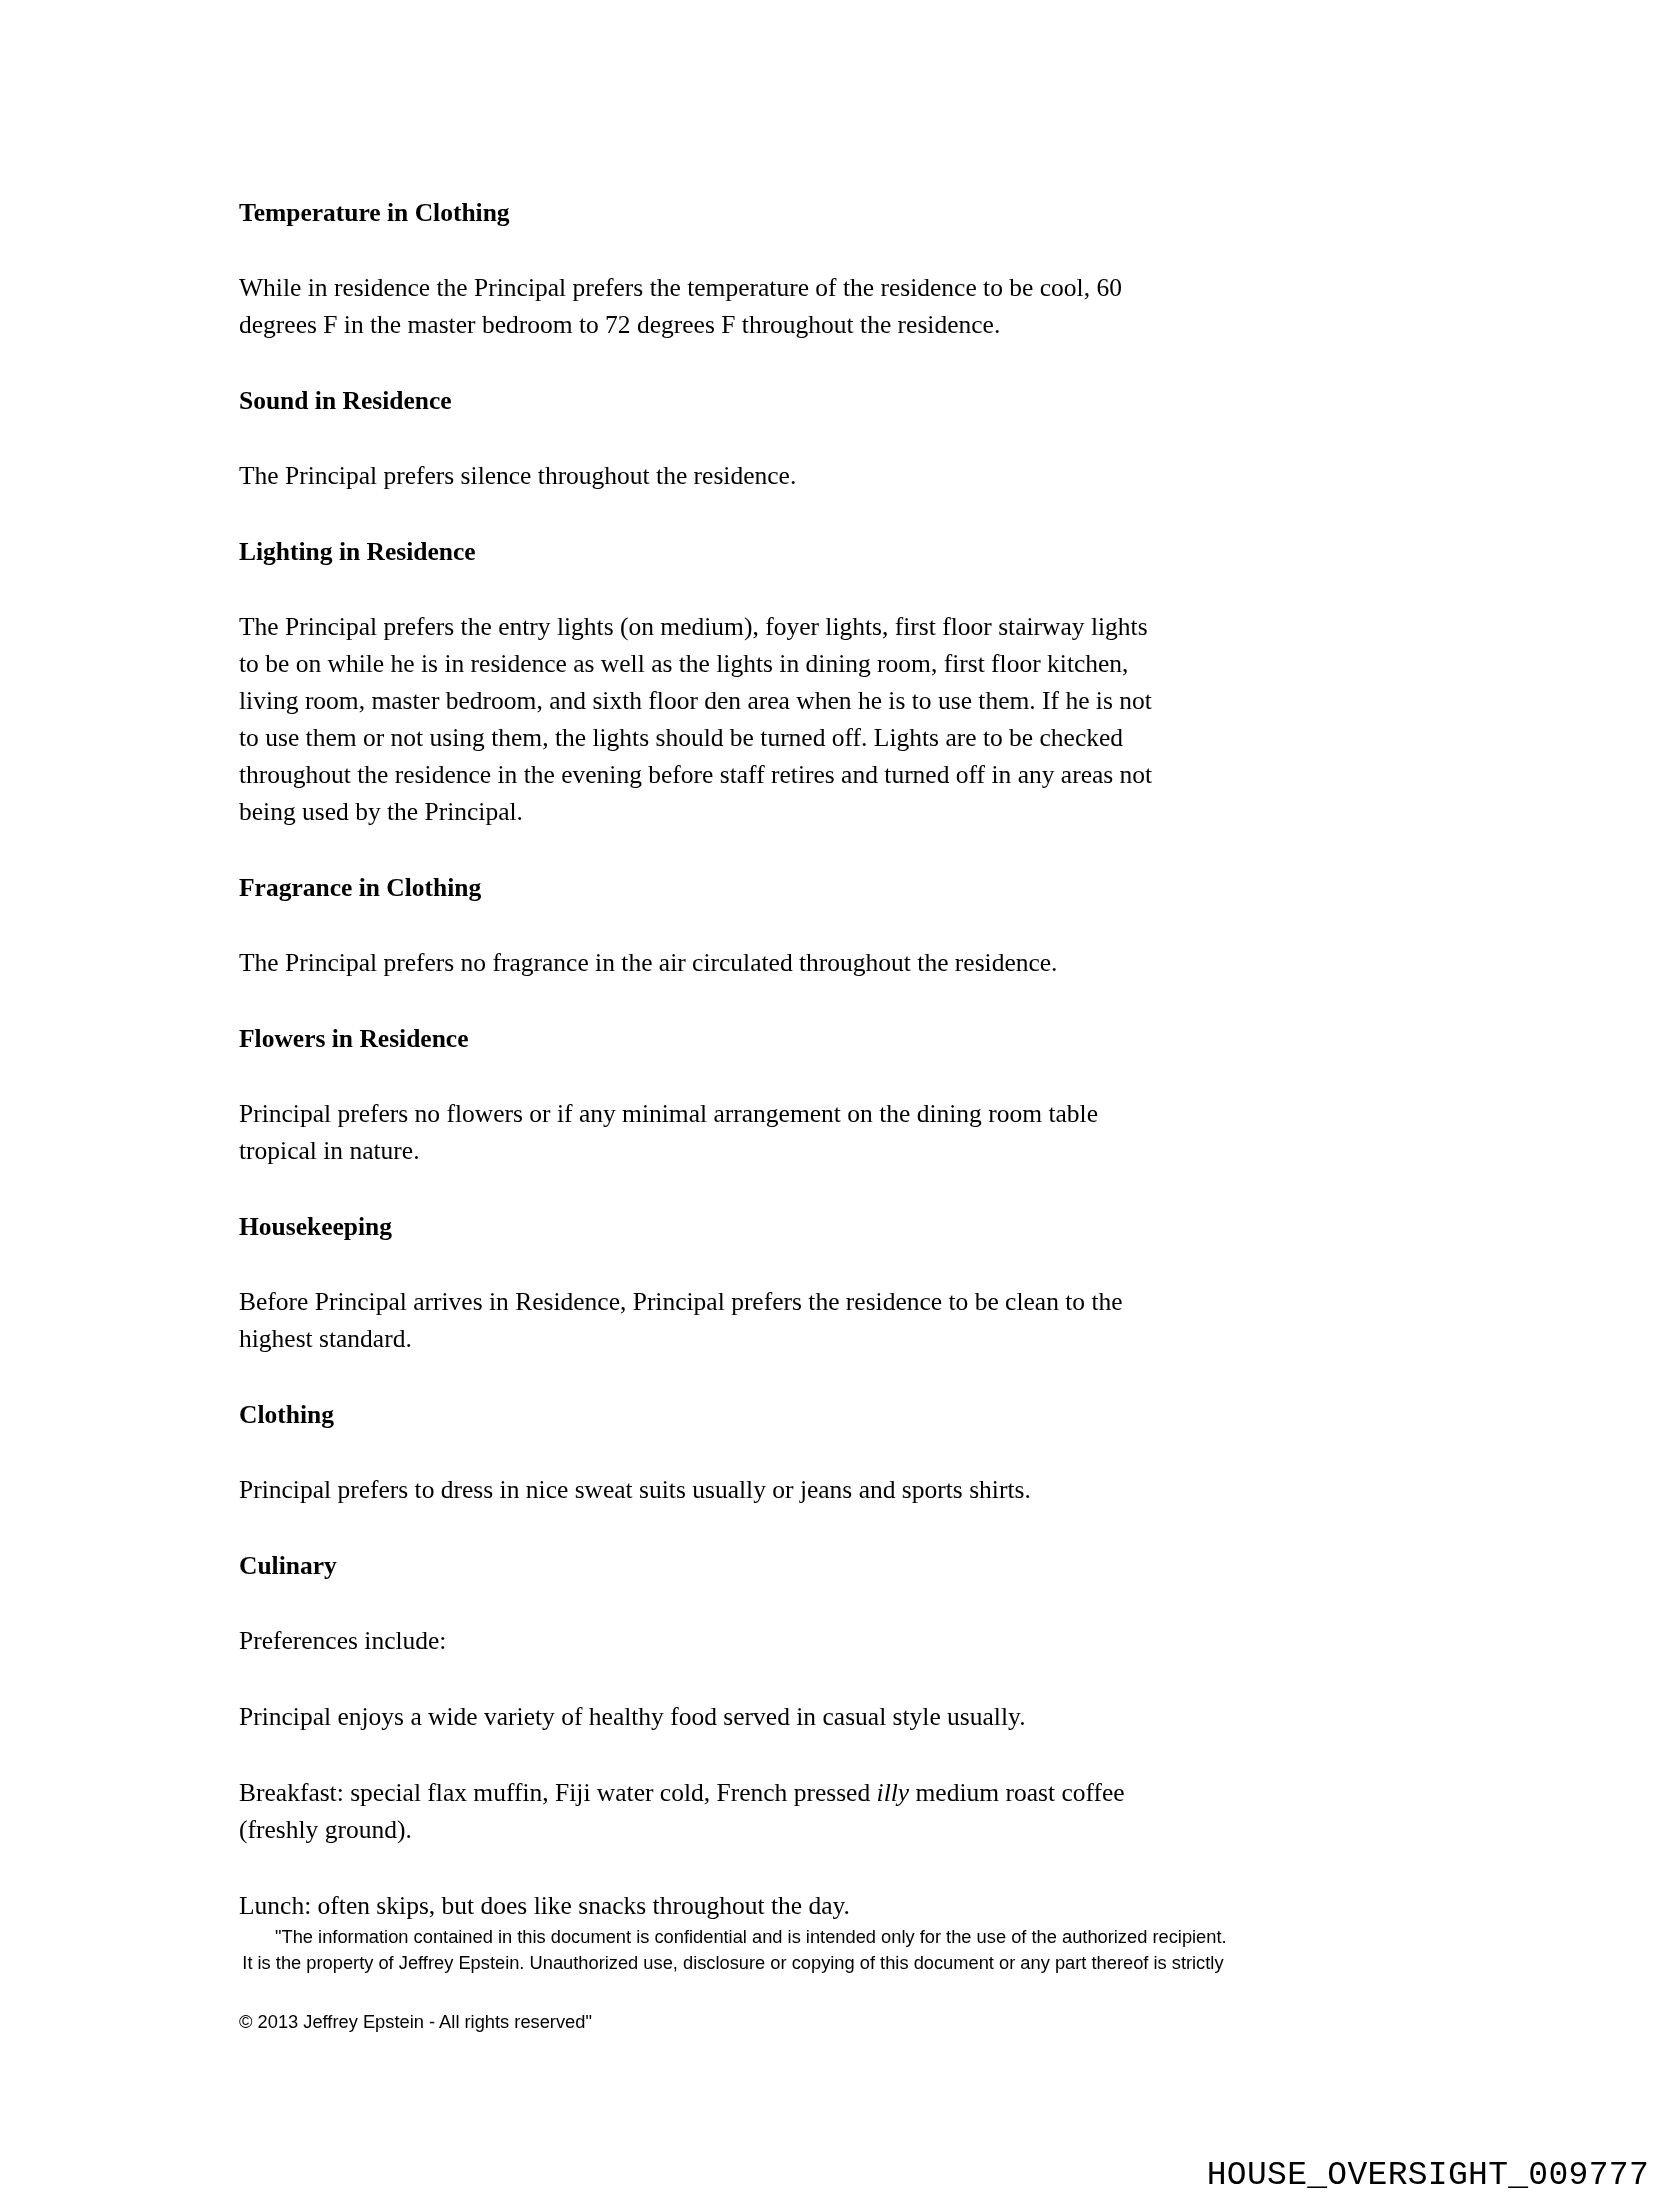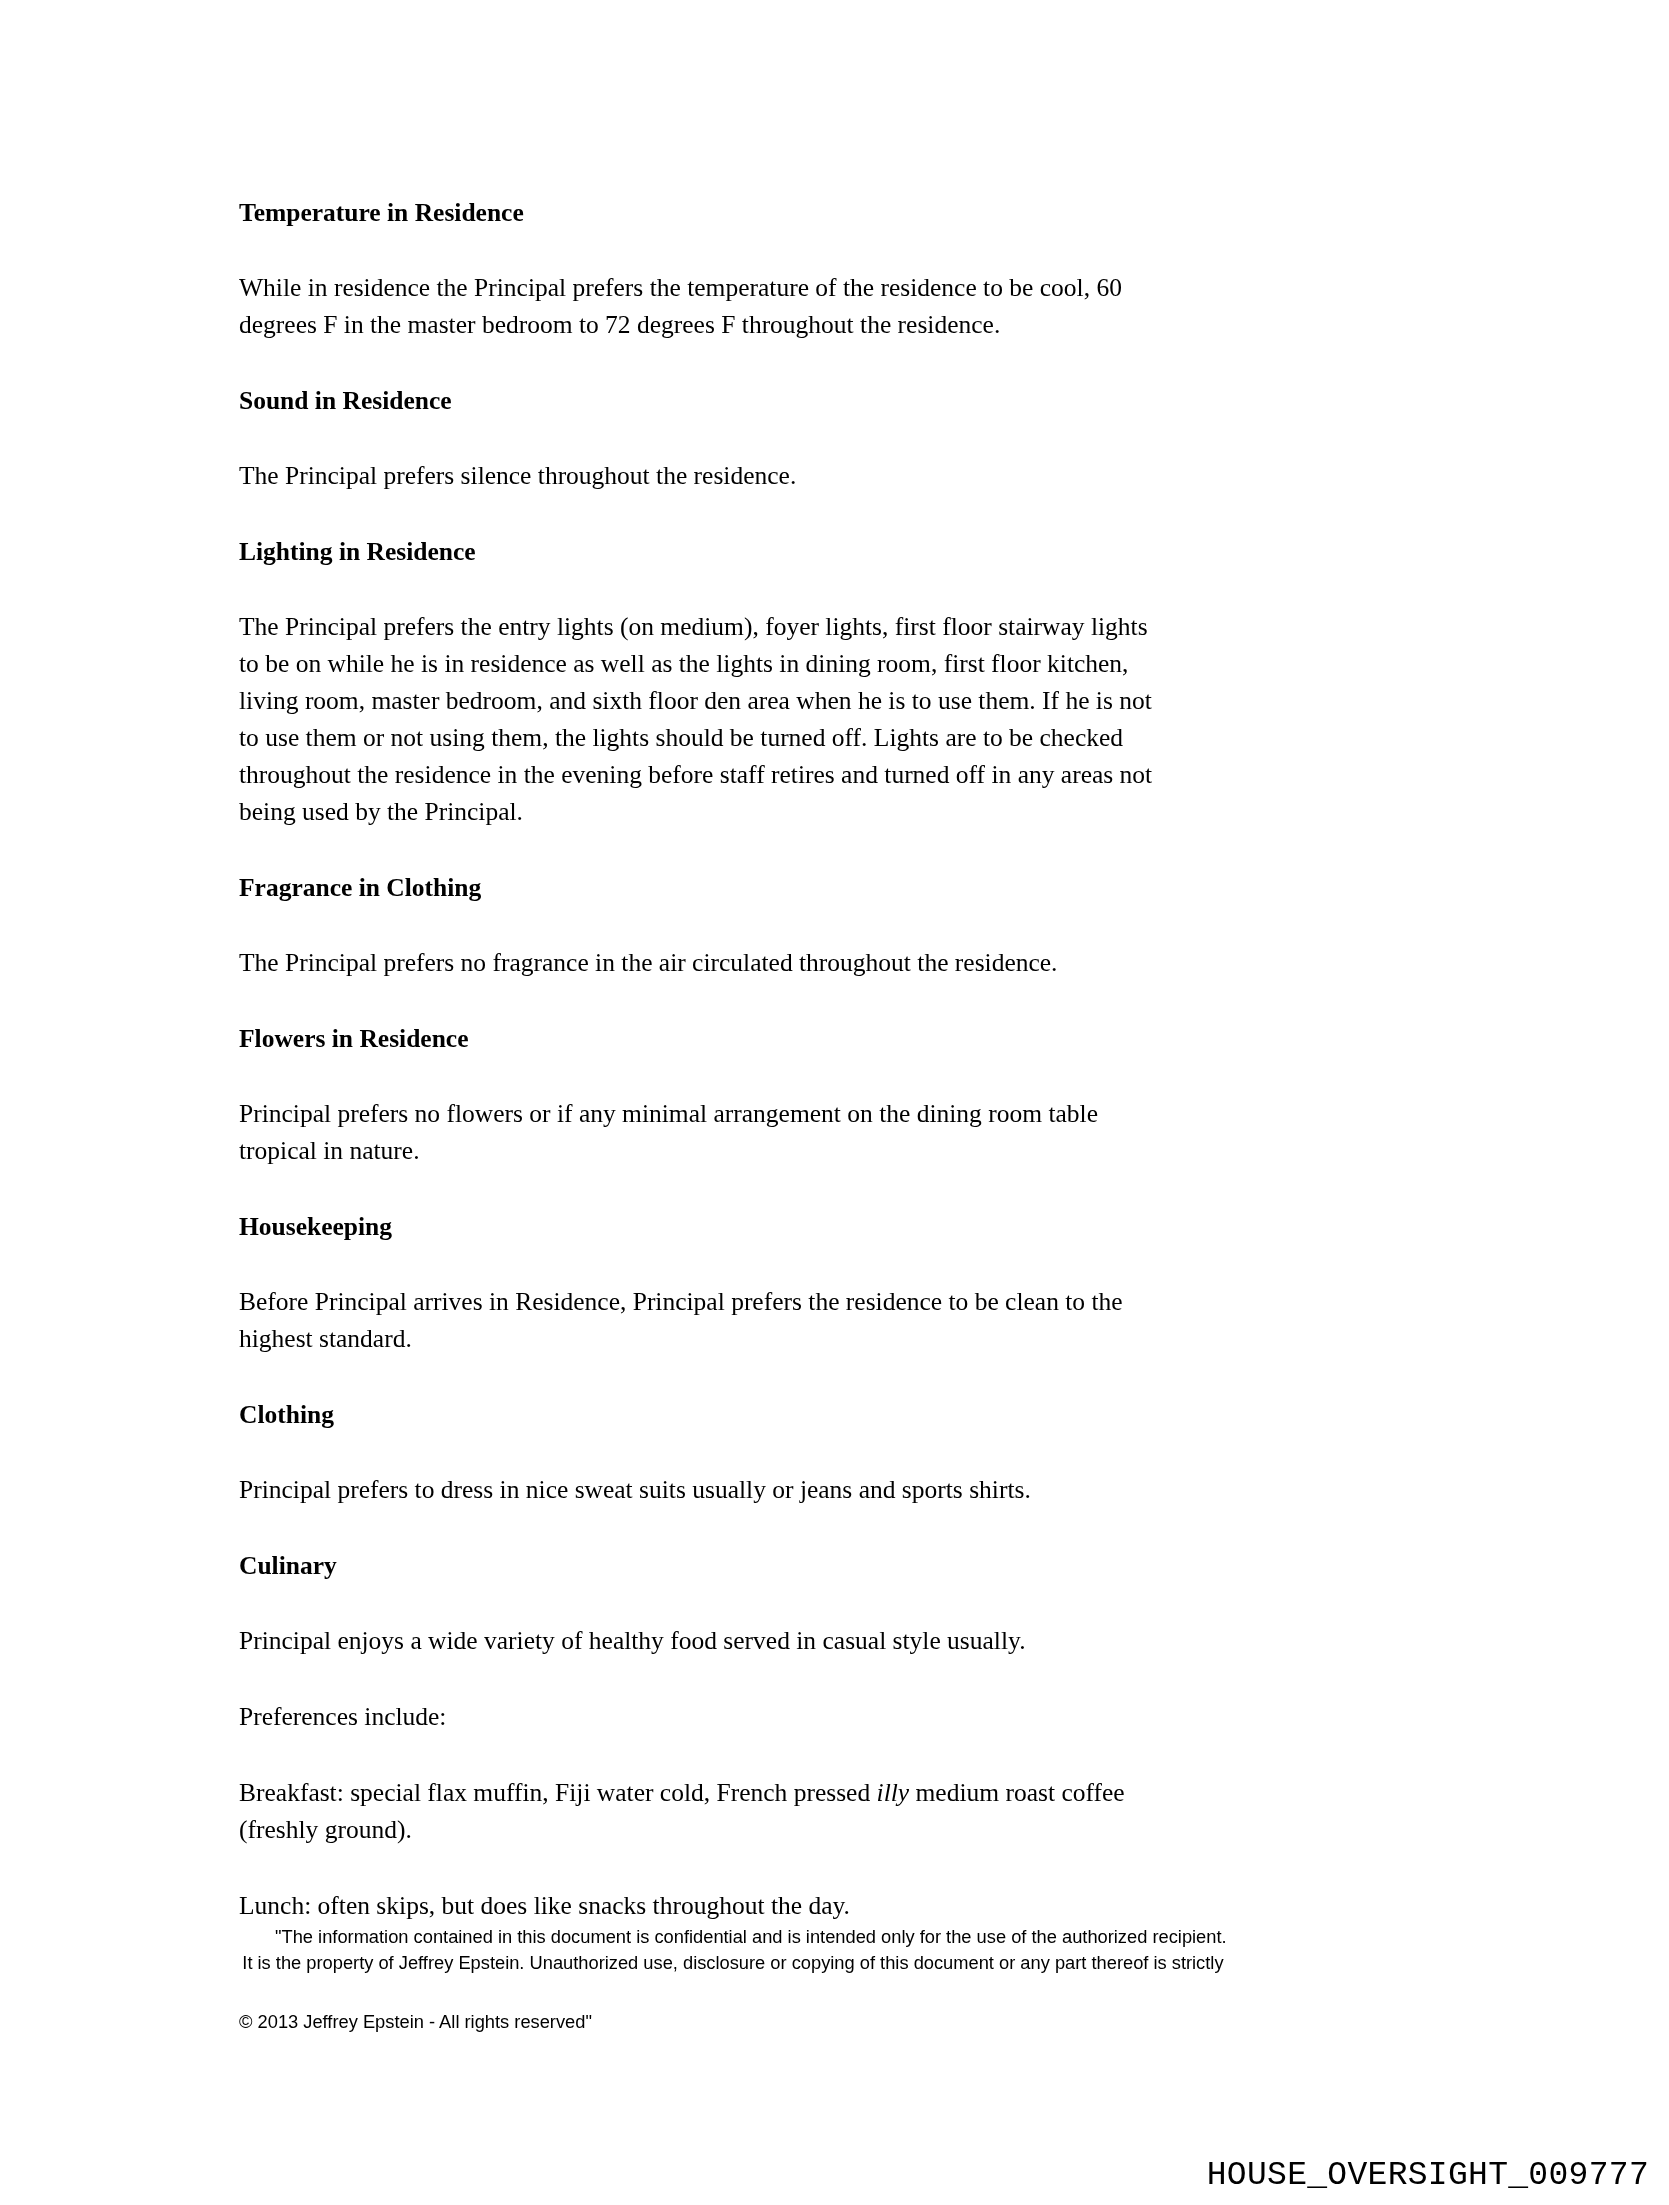--- a/index.html
+++ b/index.html
@@ -65,21 +65,21 @@
     letter-spacing: 0.3px;
     color: #000000;
   }
 </style>
 </head>
 <body>
 
 <div class="page">
   <div class="content">
 
-    <div class="section-heading">Temperature in Residence</div>
+    <div class="section-heading">Temperature in Clothing</div>
     <div class="para">While in residence the Principal prefers the temperature of the residence to be cool, 60
 degrees F in the master bedroom to 72 degrees F throughout the residence.</div>
 
     <div class="section-heading">Sound in Residence</div>
     <div class="para">The Principal prefers silence throughout the residence.</div>
 
     <div class="section-heading">Lighting in Residence</div>
     <div class="para">The Principal prefers the entry lights (on medium), foyer lights, first floor stairway lights
 to be on while he is in residence as well as the lights in dining room, first floor kitchen,
 living room, master bedroom, and sixth floor den area when he is to use them. If he is not
@@ -95,23 +95,23 @@
 tropical in nature.</div>
 
     <div class="section-heading">Housekeeping</div>
     <div class="para">Before Principal arrives in Residence, Principal prefers the residence to be clean to the
 highest standard.</div>
 
     <div class="section-heading">Clothing</div>
     <div class="para">Principal prefers to dress in nice sweat suits usually or jeans and sports shirts.</div>
 
     <div class="section-heading">Culinary</div>
+    <div class="para">Preferences include:</div>
+
     <div class="para">Principal enjoys a wide variety of healthy food served in casual style usually.</div>
-
-    <div class="para">Preferences include:</div>
 
     <div class="para"><span>Breakfast: special flax muffin, Fiji water cold, French pressed </span><span class="illy">illy</span><span> medium roast coffee
 (freshly ground).</span></div>
 
     <div class="para last">Lunch: often skips, but does like snacks throughout the day.</div>
 
     <div class="footer">
       <div class="disc-line indent-1">"The information contained in this document is confidential and is intended only for the use of the authorized recipient.</div>
       <div class="disc-line indent-2">It is the property of Jeffrey Epstein. Unauthorized use, disclosure or copying of this document or any part thereof is strictly</div>
       <div class="copyright">© 2013 Jeffrey Epstein - All rights reserved"</div>

